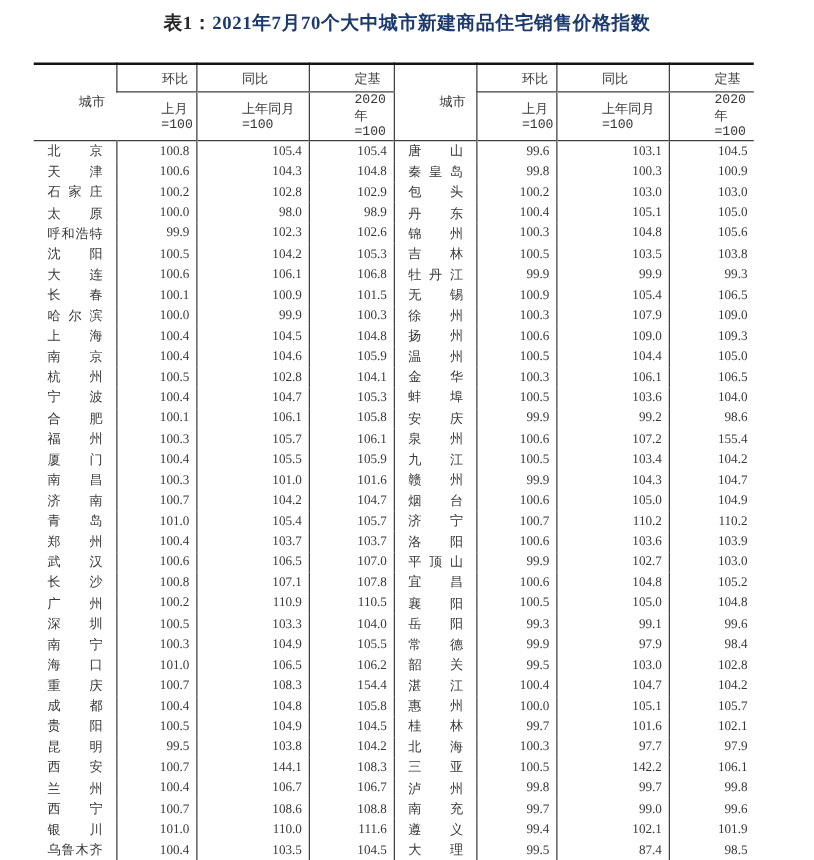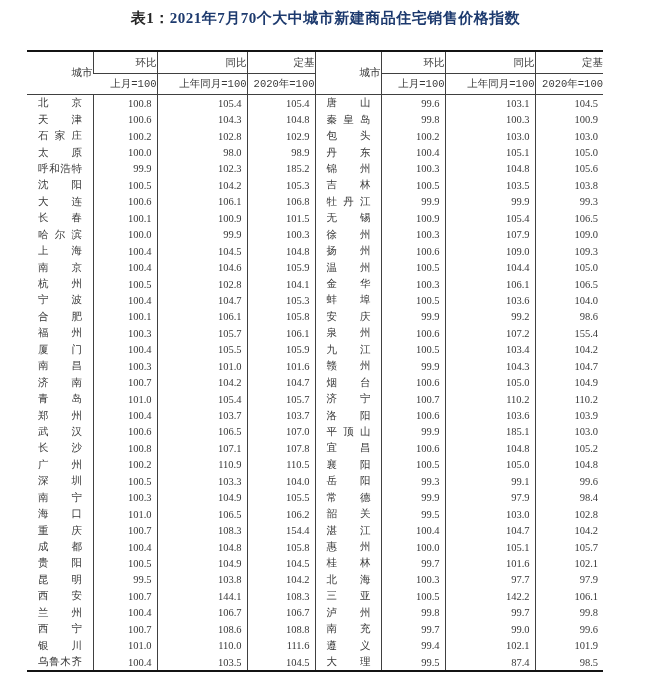--- a/index.html
+++ b/index.html
@@ -20,21 +20,21 @@
     border-top:2.5px solid #141414;border-bottom:2.5px solid #141414;
     font-size:10.5px;color:#383838;
   }
   col.c-city{width:66px;}
   col.c-mom{width:64px;}
   col.c-yoy{width:90px;}
   col.c-fix{width:68px;}
   th,td{padding:0;font-weight:normal;border-left:1px solid #404040;}
   th:first-child,td:first-child{border-left:none;}
   thead{border-bottom:1px solid #404040;}
-  thead th{text-align:right;height:21px;vertical-align:middle;}
+  thead th{text-align:left;height:21px;vertical-align:middle;padding-left:36px;}
   thead tr.h-top th.h-split{border-bottom:1px solid #404040;}
   thead tr.h-sub th{height:20px;font-family:Liberation Mono, monospace;}
   tbody td{height:16.45px;vertical-align:middle;}
   td.c-num{text-align:right;padding-right:5px;}
   td.c-cty{text-align:left;padding-left:11px;}
   .cjust{
     display:inline-block;width:44px;
     text-align:justify;text-align-last:justify;
     white-space:nowrap;
   }
@@ -115,21 +115,21 @@
     <td class="c-num">98.9</td>
     <td class="c-cty"><span class="cjust">丹东</span></td>
     <td class="c-num">100.4</td>
     <td class="c-num">105.1</td>
     <td class="c-num">105.0</td>
   </tr>
       <tr>
     <td class="c-cty"><span class="cjust">呼和浩特</span></td>
     <td class="c-num">99.9</td>
     <td class="c-num">102.3</td>
-    <td class="c-num">185.2</td>
+    <td class="c-num">102.6</td>
     <td class="c-cty"><span class="cjust">锦州</span></td>
     <td class="c-num">100.3</td>
     <td class="c-num">104.8</td>
     <td class="c-num">105.6</td>
   </tr>
       <tr>
     <td class="c-cty"><span class="cjust">沈阳</span></td>
     <td class="c-num">100.5</td>
     <td class="c-num">104.2</td>
     <td class="c-num">105.3</td>
@@ -278,21 +278,21 @@
     <td class="c-num">103.6</td>
     <td class="c-num">103.9</td>
   </tr>
       <tr>
     <td class="c-cty"><span class="cjust">武汉</span></td>
     <td class="c-num">100.6</td>
     <td class="c-num">106.5</td>
     <td class="c-num">107.0</td>
     <td class="c-cty"><span class="cjust">平顶山</span></td>
     <td class="c-num">99.9</td>
-    <td class="c-num">185.1</td>
+    <td class="c-num">102.7</td>
     <td class="c-num">103.0</td>
   </tr>
       <tr>
     <td class="c-cty"><span class="cjust">长沙</span></td>
     <td class="c-num">100.8</td>
     <td class="c-num">107.1</td>
     <td class="c-num">107.8</td>
     <td class="c-cty"><span class="cjust">宜昌</span></td>
     <td class="c-num">100.6</td>
     <td class="c-num">104.8</td>

